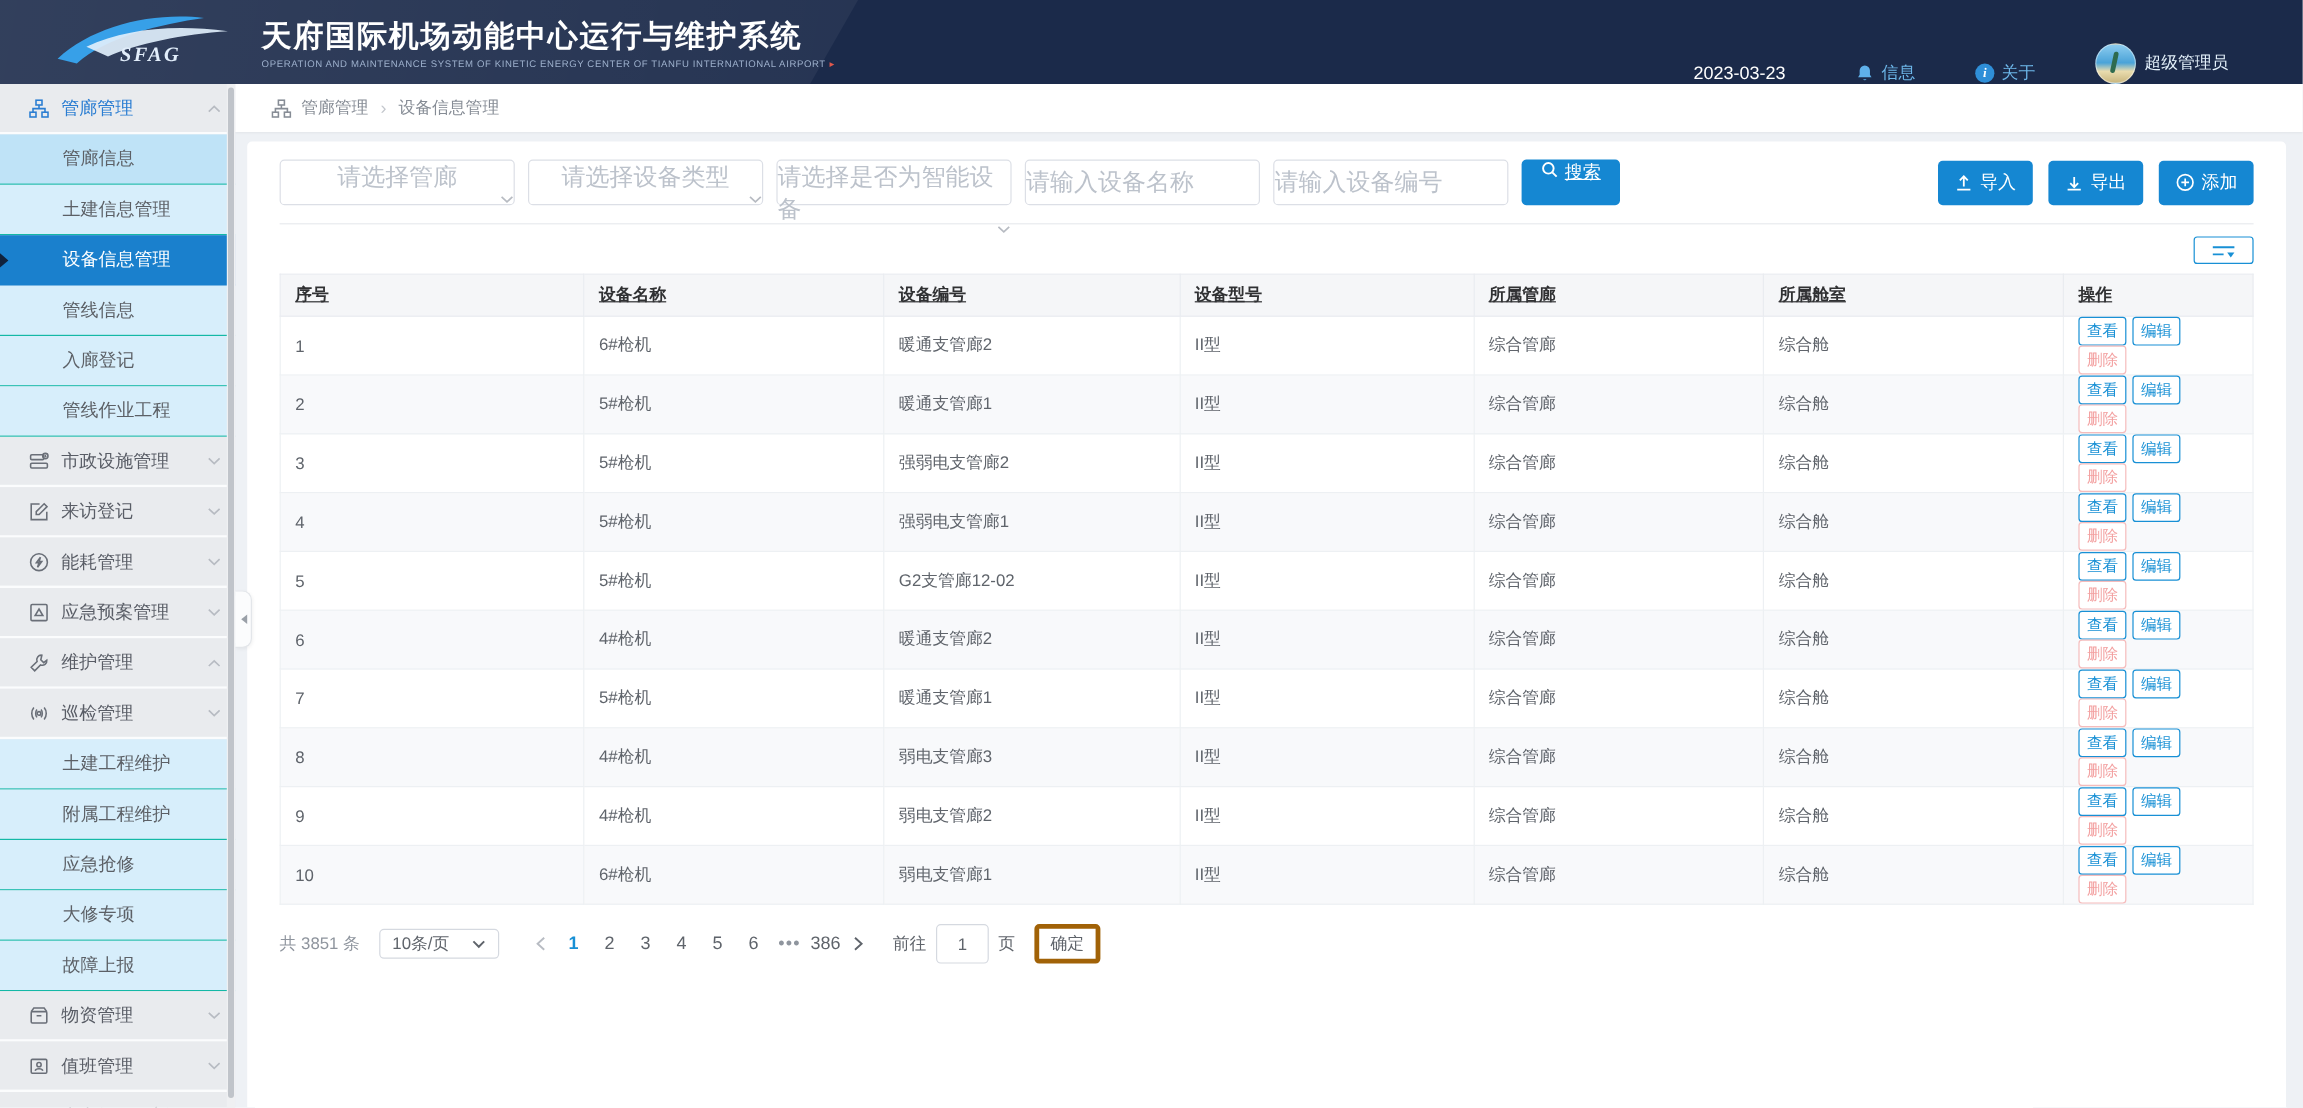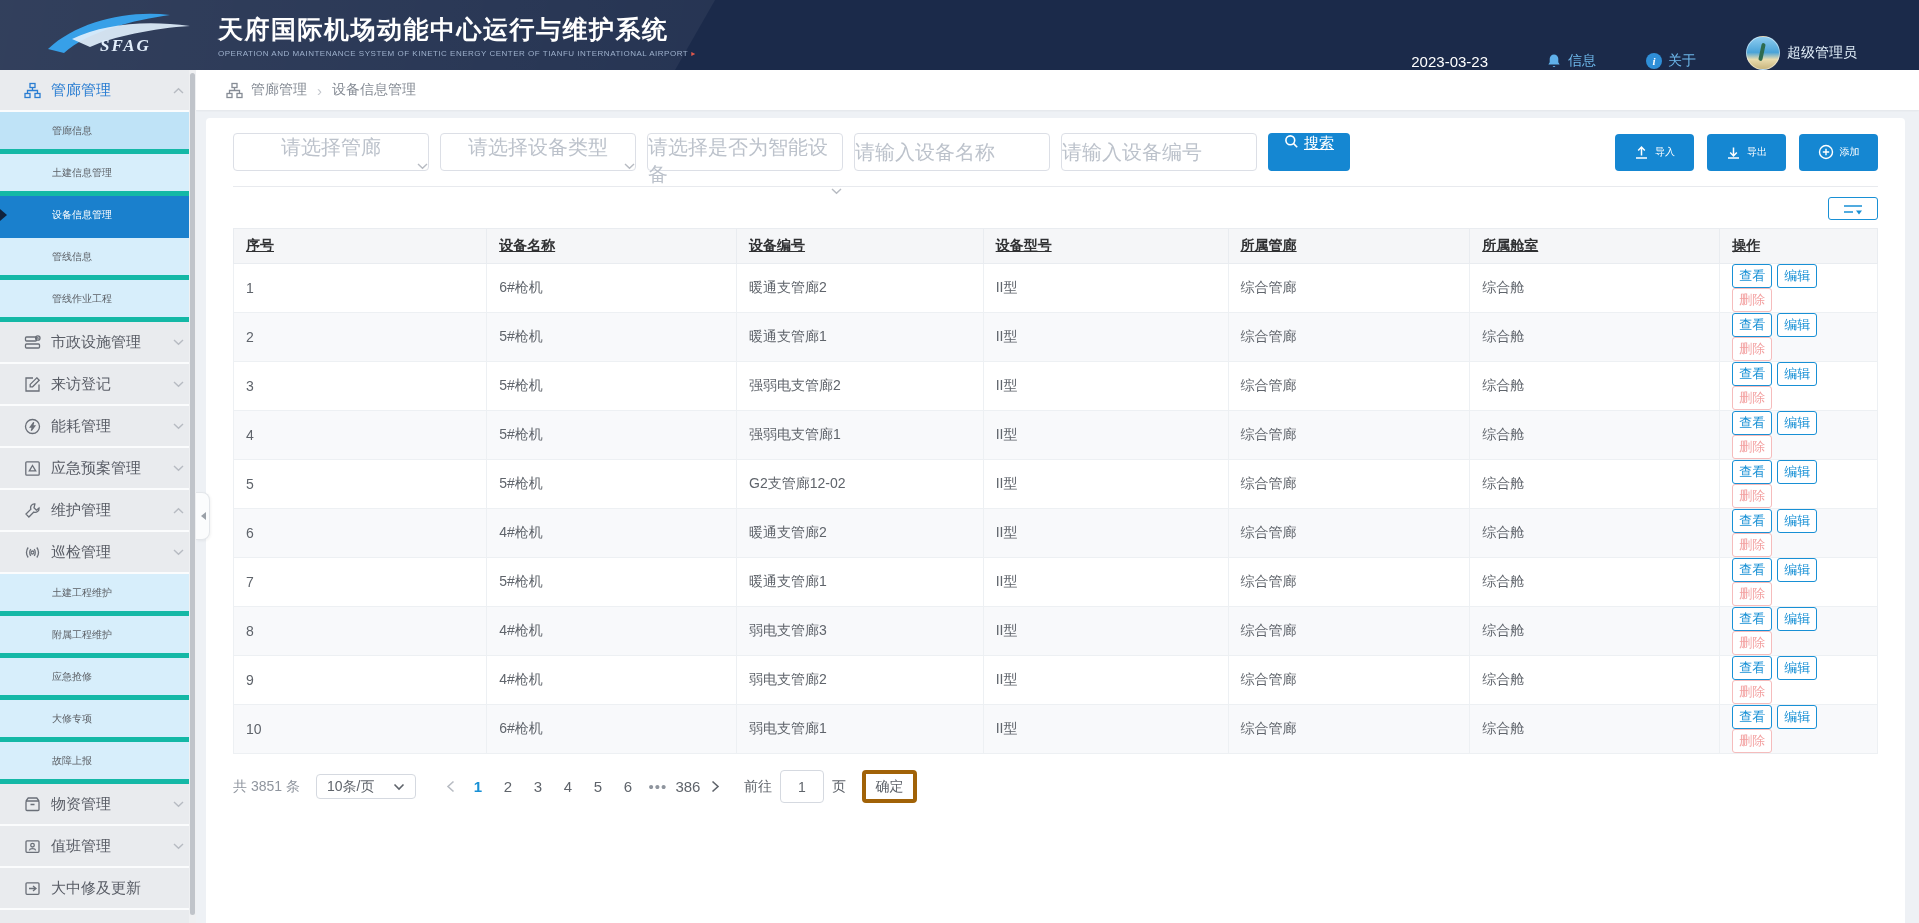--- a/index.html
+++ b/index.html
@@ -30,21 +30,21 @@
   .avatar::after { content:""; position:absolute; left:13px; top:6px; width:4px; height:18px; background:#2e6b4f; border-radius:2px; transform:rotate(12deg); }
   .hdr-user-name { color:#e4f1fb; font-size:14px; }
   
   .sidebar { position:absolute; left:0; top:70px; bottom:0; width:196px; background:#e9ebee; overflow:hidden; z-index:10; }
   .sb-item { height:42px; display:flex; align-items:center; padding:0 12px 0 24px; background:#e9ebee; border-bottom:2px solid #fbfcfd; color:#595d66; font-size:15px; cursor:pointer; position:relative; }
   .sb-item .sb-ico { width:18px; height:18px; margin-right:9px; display:flex; align-items:center; color:#6a6f78; flex:none; }
   .sb-item.active-parent { color:#2a7dd2; }
   .sb-item.active-parent .sb-ico { color:#2a7dd2; }
   .sb-chevron { margin-left:auto; display:flex; color:#b7bbc2; }
   .sb-chevron.up svg { transform:rotate(180deg); }
-  .sb-sub { height:42px; display:flex; align-items:center; padding-left:52px; background:#d7eefb; border-bottom:5px solid #14b8a6; color:#5c6066; font-size:10px; cursor:pointer; position:relative; }
+  .sb-sub { height:42px; display:flex; align-items:center; padding-left:52px; background:#d7eefb; border-bottom:1px solid #14b8a6; color:#5c6066; font-size:15px; cursor:pointer; position:relative; }
   .sb-sub.hl { background:#bfe3f7; }
   .sb-sub.active { background:#1a80cd; color:#ffffff; border-bottom-color:#1a80cd; }
   .sb-sub.active::before { content:""; position:absolute; left:0; top:50%; transform:translateY(-50%); border:6px solid transparent; border-left:7px solid #10223c; }
   .sb-scrollbar { position:absolute; right:0; top:0; bottom:0; width:7px; background:#eff0f2; }
   .sb-thumb { position:absolute; left:1px; top:3px; bottom:8px; width:5px; background:#c0c4ca; border-radius:3px; }
   .collapse-tab { position:absolute; left:196px; top:492px; width:14px; height:48px; background:#fbfcfd; border:1px solid #e3e6ea; border-left:none; border-radius:0 8px 8px 0; display:flex; align-items:center; justify-content:center; z-index:15; cursor:pointer; box-shadow:1px 1px 3px rgba(0,0,0,.05); }
   .collapse-tab .tri { width:0; height:0; border:4px solid transparent; border-right:5px solid #9aa0a8; margin-right:3px; }
   
   .main { position:absolute; left:196px; top:70px; right:0; bottom:0; background:#eef1f5; }
   .breadcrumb-bar { height:40px; background:#ffffff; display:flex; align-items:center; padding-left:30px; gap:8px; color:#868c95; font-size:14px; box-shadow:0 1px 2px rgba(0,0,0,.05); }
@@ -53,21 +53,21 @@
   .card { position:absolute; left:10px; right:14px; top:48px; bottom:0; background:#ffffff; border-radius:4px 4px 0 0; padding:15px 27px 0; }
   
   .filter-row { display:flex; align-items:center; gap:11px; }
   .f-select, .f-input { width:196px; height:38px; border:1px solid #dcdfe6; border-radius:4px; background:#fff; display:flex; align-items:center; padding:0 0; color:#bcc2cb; font-size:20px;flex-direction:column; }
   .f-select { cursor:pointer; }
   .f-select .ph { flex:1; }
   .f-input { outline:none; }
   .f-input::placeholder { color:#bcc2cb; }
   .btn-search { width:82px; height:38px; background:#1587d2; color:#ffffff; border:none; border-radius:4px; font-size:15px; display:flex; align-items:flex-start; justify-content:center; gap:5px; cursor:pointer;text-decoration:underline; }
   .action-group { margin-left:auto; display:flex; gap:13px; }
-  .btn-action { width:79px; height:37px; background:#1587d2; color:#fff; border:none; border-radius:4px; font-size:10px; display:flex; align-items:center; justify-content:center; gap:6px; cursor:pointer; }
+  .btn-action { width:79px; height:37px; background:#1587d2; color:#fff; border:none; border-radius:4px; font-size:15px; display:flex; align-items:center; justify-content:center; gap:6px; cursor:pointer; }
   
   .toolbar-row { border-top:1px solid #e8eaee; margin-top:15px; padding-top:10px; display:flex; justify-content:flex-end; }
   .btn-colfilter { width:50px; height:23px; background:#fff; border:1px solid #1890d5; border-radius:3px; display:flex; align-items:center; justify-content:center; cursor:pointer; padding:0; }
   
   table.grid { width:100%; border-collapse:collapse; margin-top:8px; table-layout:fixed; }
   .grid th { background:#f5f6f8; border:1px solid #e9ecf0; font-size:14px; font-weight:700; color:#303133; text-align:left; padding:8px 12px;text-decoration:underline; }
   .grid td { border:1px solid #edf0f3; font-size:14px; color:#5f646b; padding:0 12px; height:40px; }
   .grid tbody tr:nth-child(even) { background:#f8f9fb; }
   .op-btn { display:inline-block; padding:2px 6px; border:1px solid #1890d5; color:#1890d5; font-size:13px; border-radius:3px; margin-right:5px; background:#fff; cursor:pointer; }
   .op-btn.danger { border-color:#f5bcbc; color:#f3a0a0; }
@@ -138,20 +138,21 @@
         <span class="sb-chevron up">
           <svg width="11" height="7" viewBox="0 0 11 7" fill="none" stroke="currentColor" stroke-width="1.4">
             <path d="M1 1l4.5 4.3L10 1"></path>
           </svg>
         </span>
       </div>
       <div class="sb-sub hl">管廊信息</div>
       <div class="sb-sub">土建信息管理</div>
       <div class="sb-sub active">设备信息管理</div>
       <div class="sb-sub">管线信息</div>
+      <div class="sb-sub">入廊登记</div>
       <div class="sb-sub">管线作业工程</div>
       <div class="sb-item">
         <span class="sb-ico">
           <svg width="17" height="17" viewBox="0 0 17 17" fill="none" stroke="currentColor" stroke-width="1.3">
             <rect x="1.5" y="3" width="11" height="4" rx="1"></rect>
             <rect x="1.5" y="10" width="14" height="4" rx="1"></rect>
             <circle cx="13.8" cy="4" r="2.2"></circle>
             <path d="M13.8 3v1.2l.8.5"></path>
           </svg>
         </span>

